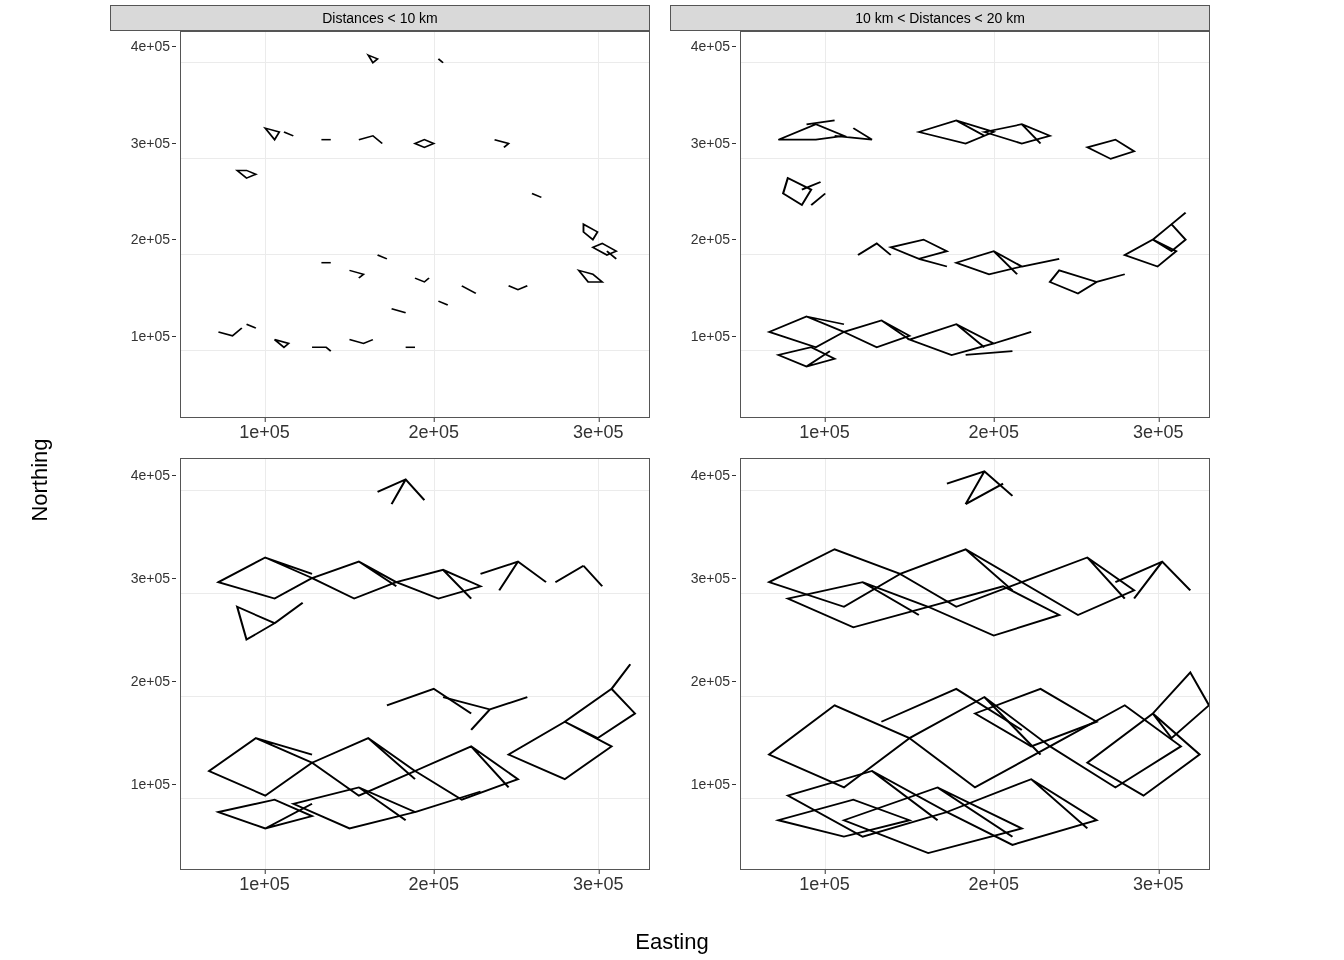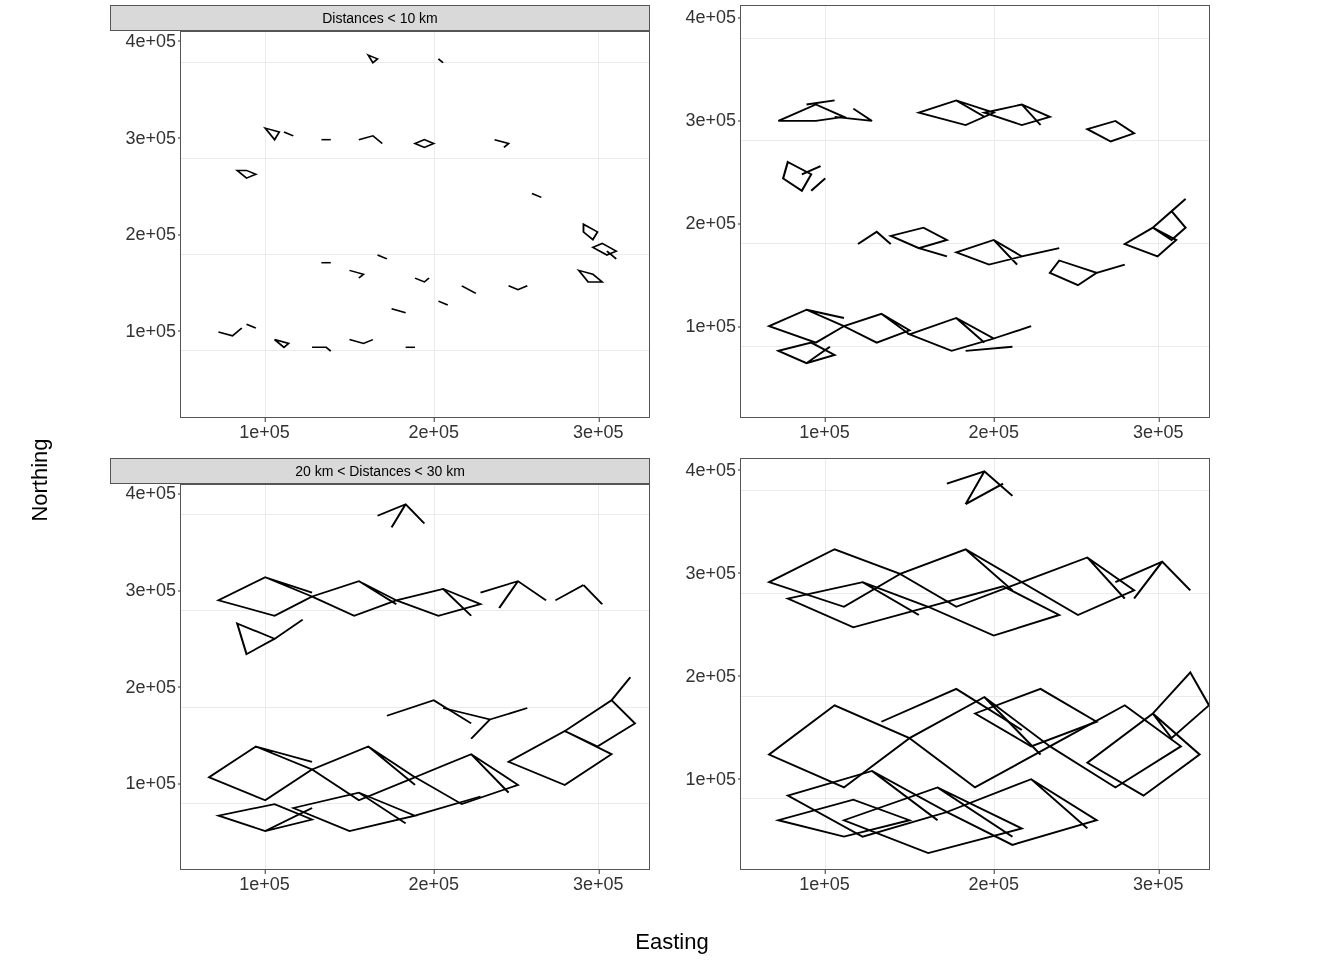--- a/index.html
+++ b/index.html
@@ -60,22 +60,22 @@
   .panel-row {
     flex: 1;
     display: flex;
   }
   .y-ticks {
     width: 70px;
     position: relative;
   }
   .y-tick {
     position: absolute;
-    right: 4px;
-    font-size: 18px;
+    right: 10px;
+    font-size: 14px;
     color: #333;
     transform: translateY(-50%);
     white-space: nowrap;
   }
   .y-tick::after {
     content: "";
     position: absolute;
     right: -6px;
     top: 50%;
     width: 4px;
@@ -183,20 +183,21 @@
       </div>
       <div class="x-ticks">
         <span class="x-tick" style="left:18%">1e+05</span>
         <span class="x-tick" style="left:54%">2e+05</span>
         <span class="x-tick" style="left:89%">3e+05</span>
       </div>
     </div>
   </div>
 
   <div class="facet">
+    <div class="facet-strip">10 km &lt; Distances &lt; 20 km</div>
     <div class="panel-wrapper">
       <div class="panel-row">
         <div class="y-ticks">
           <span class="y-tick" style="bottom:17%">1e+05</span>
           <span class="y-tick" style="bottom:42%">2e+05</span>
           <span class="y-tick" style="bottom:67%">3e+05</span>
           <span class="y-tick" style="bottom:92%">4e+05</span>
         </div>
         <div class="panel">
           <div class="gridline-v" style="left:18%"></div>
@@ -226,21 +227,20 @@
       </div>
       <div class="x-ticks">
         <span class="x-tick" style="left:18%">1e+05</span>
         <span class="x-tick" style="left:54%">2e+05</span>
         <span class="x-tick" style="left:89%">3e+05</span>
       </div>
     </div>
   </div>
 
   <div class="facet">
-    <div class="facet-strip">20 km &lt; Distances &lt; 30 km</div>
     <div class="panel-wrapper">
       <div class="panel-row">
         <div class="y-ticks">
           <span class="y-tick" style="bottom:17%">1e+05</span>
           <span class="y-tick" style="bottom:42%">2e+05</span>
           <span class="y-tick" style="bottom:67%">3e+05</span>
           <span class="y-tick" style="bottom:92%">4e+05</span>
         </div>
         <div class="panel">
           <div class="gridline-v" style="left:18%"></div>

